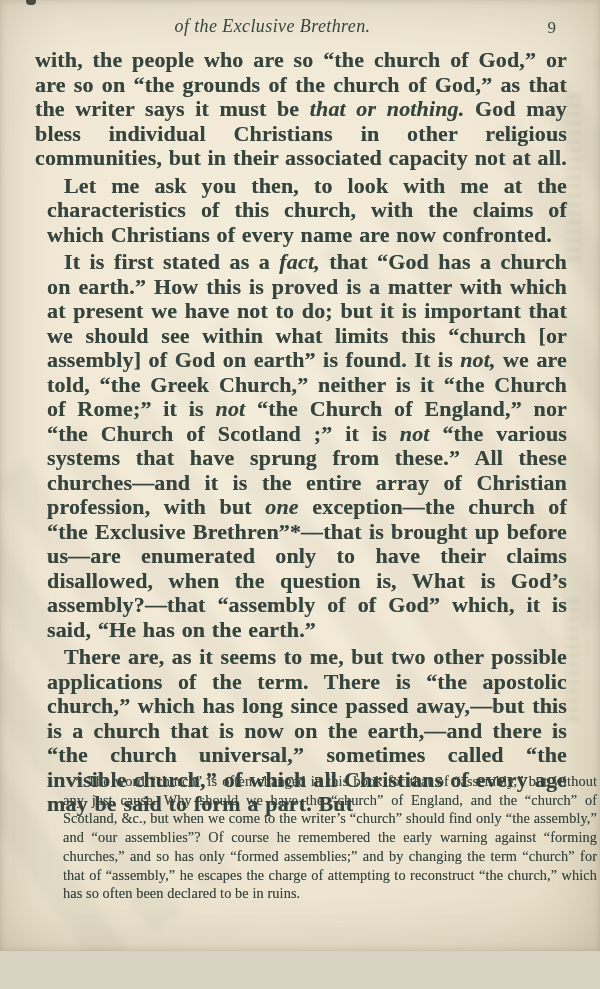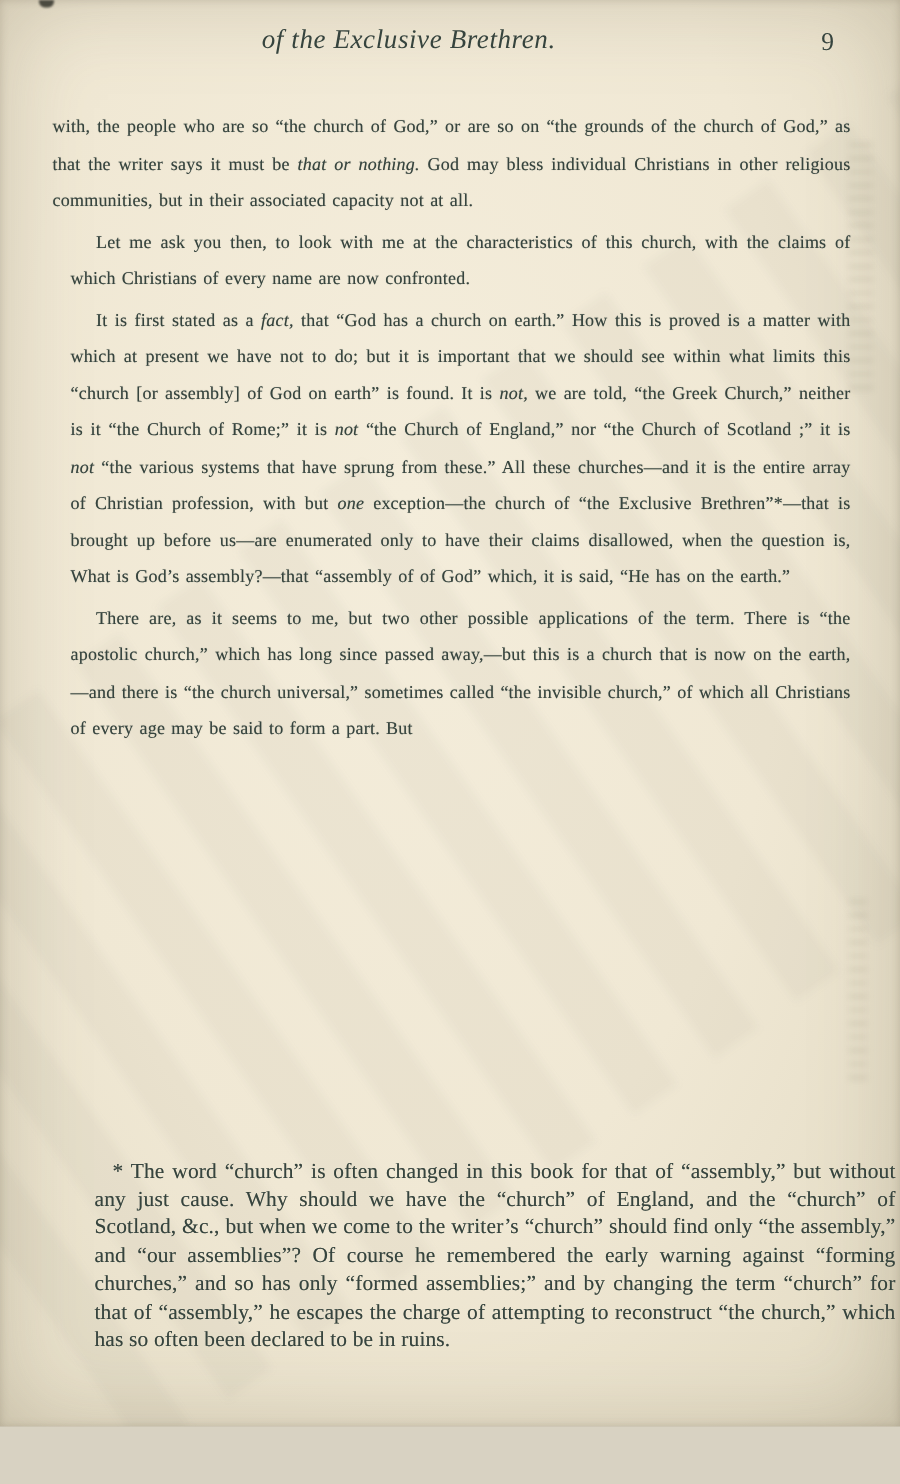--- a/index.html
+++ b/index.html
@@ -14,25 +14,26 @@
     color:var(--ink,#36443e);
     overflow:hidden;
   }
   .header{position:absolute;top:16px;left:35px;right:30px;height:28px;}
   .running-title{
     position:absolute;left:90px;right:150px;text-align:center;
     font-style:italic;font-size:18px;letter-spacing:0.4px;
   }
   .page-number{position:absolute;right:14px;top:2px;font-size:17px;}
   .body-text{
-    position:absolute;top:72px;left:35px;width:532px;
-    font-size:12px;line-height:24.5px;
+    position:absolute;top:48px;left:35px;width:532px;
+    font-size:22px;line-height:24.5px;
     text-align:justify;
     letter-spacing:0.15px;word-spacing:1px;
     text-shadow:0 0 0.5px rgba(54,68,62,0.55);
+    font-weight:bold;
   }
   .body-text p{margin:0;}
   .body-text p + p{margin-top:3px;}
   .body-text p.indent{text-indent:17px;margin-left:12px;}
   .footnote{
     position:absolute;top:772px;left:35px;width:534px;
     font-size:14.3px;line-height:18.7px;
     text-align:justify;
     letter-spacing:0.1px;
     text-shadow:0 0 0.4px rgba(54,68,62,0.5);

